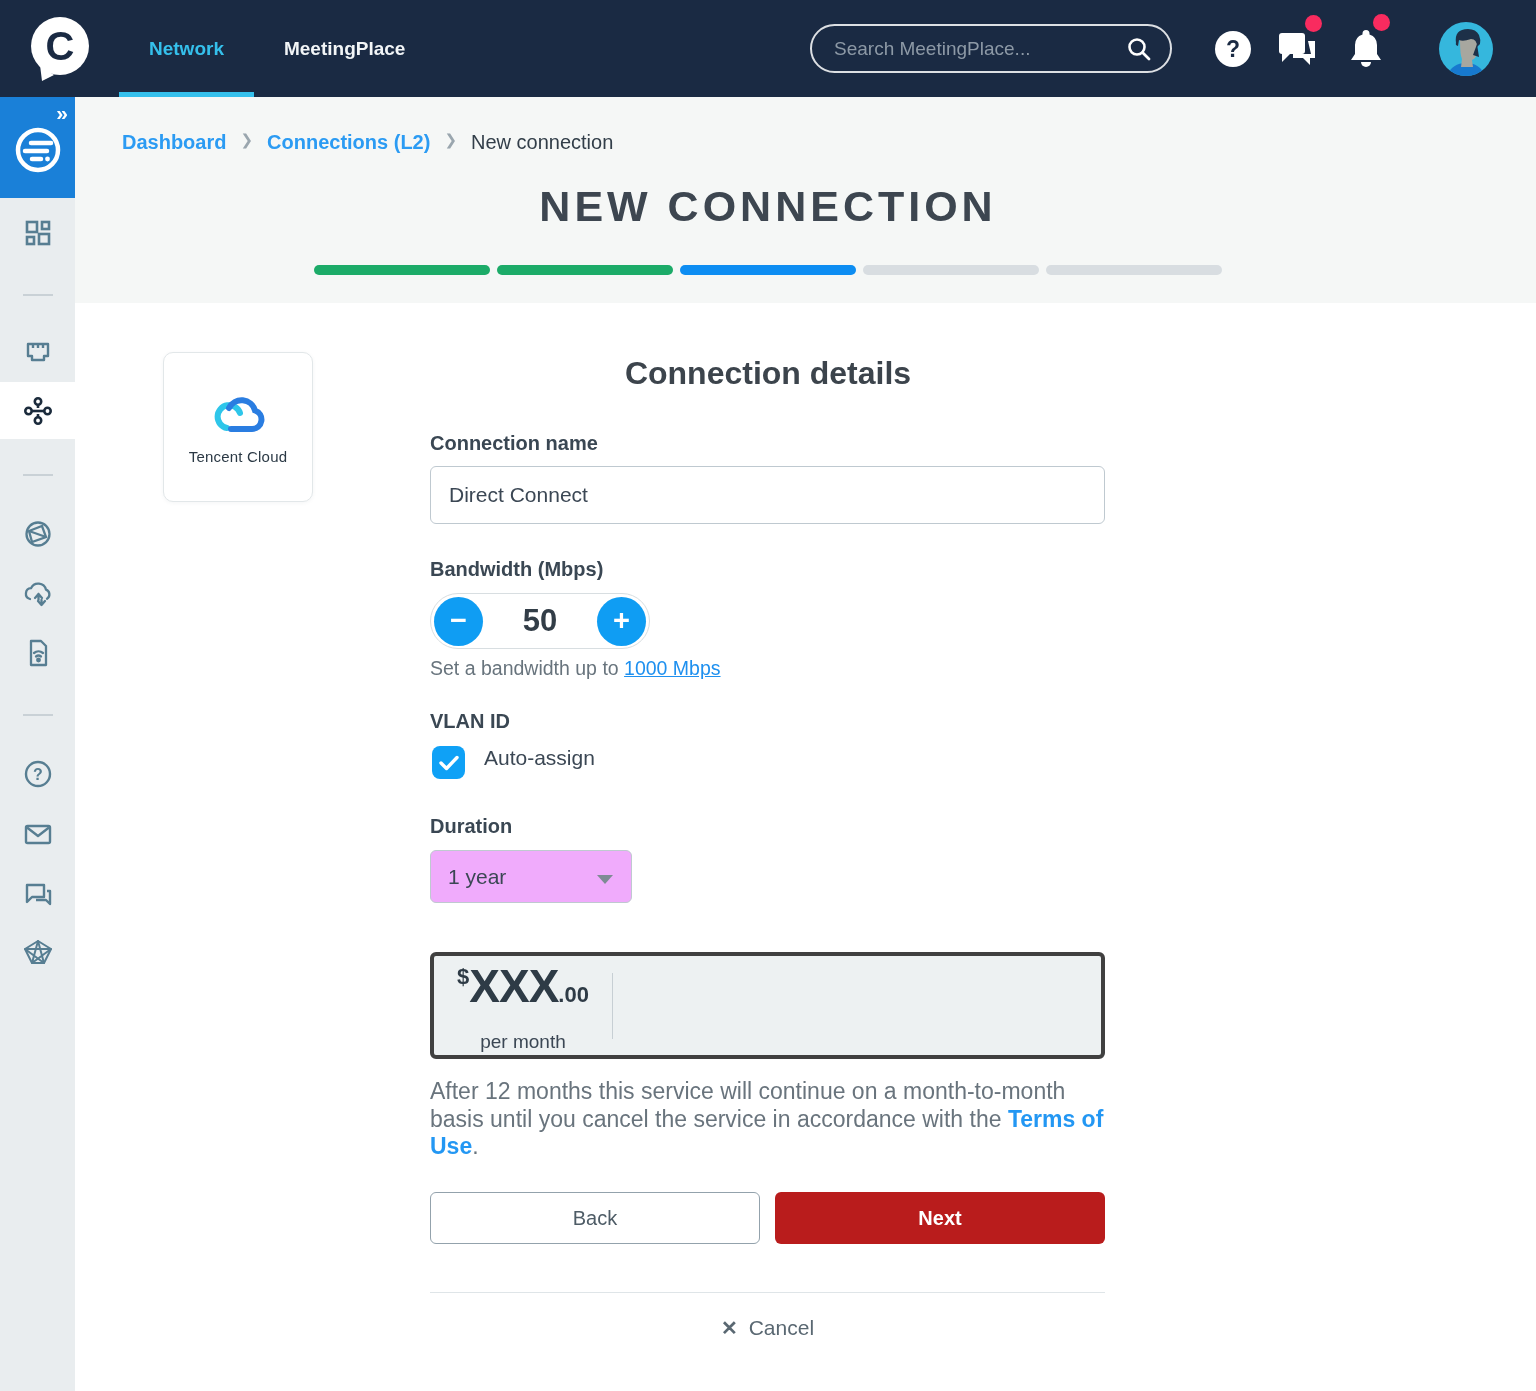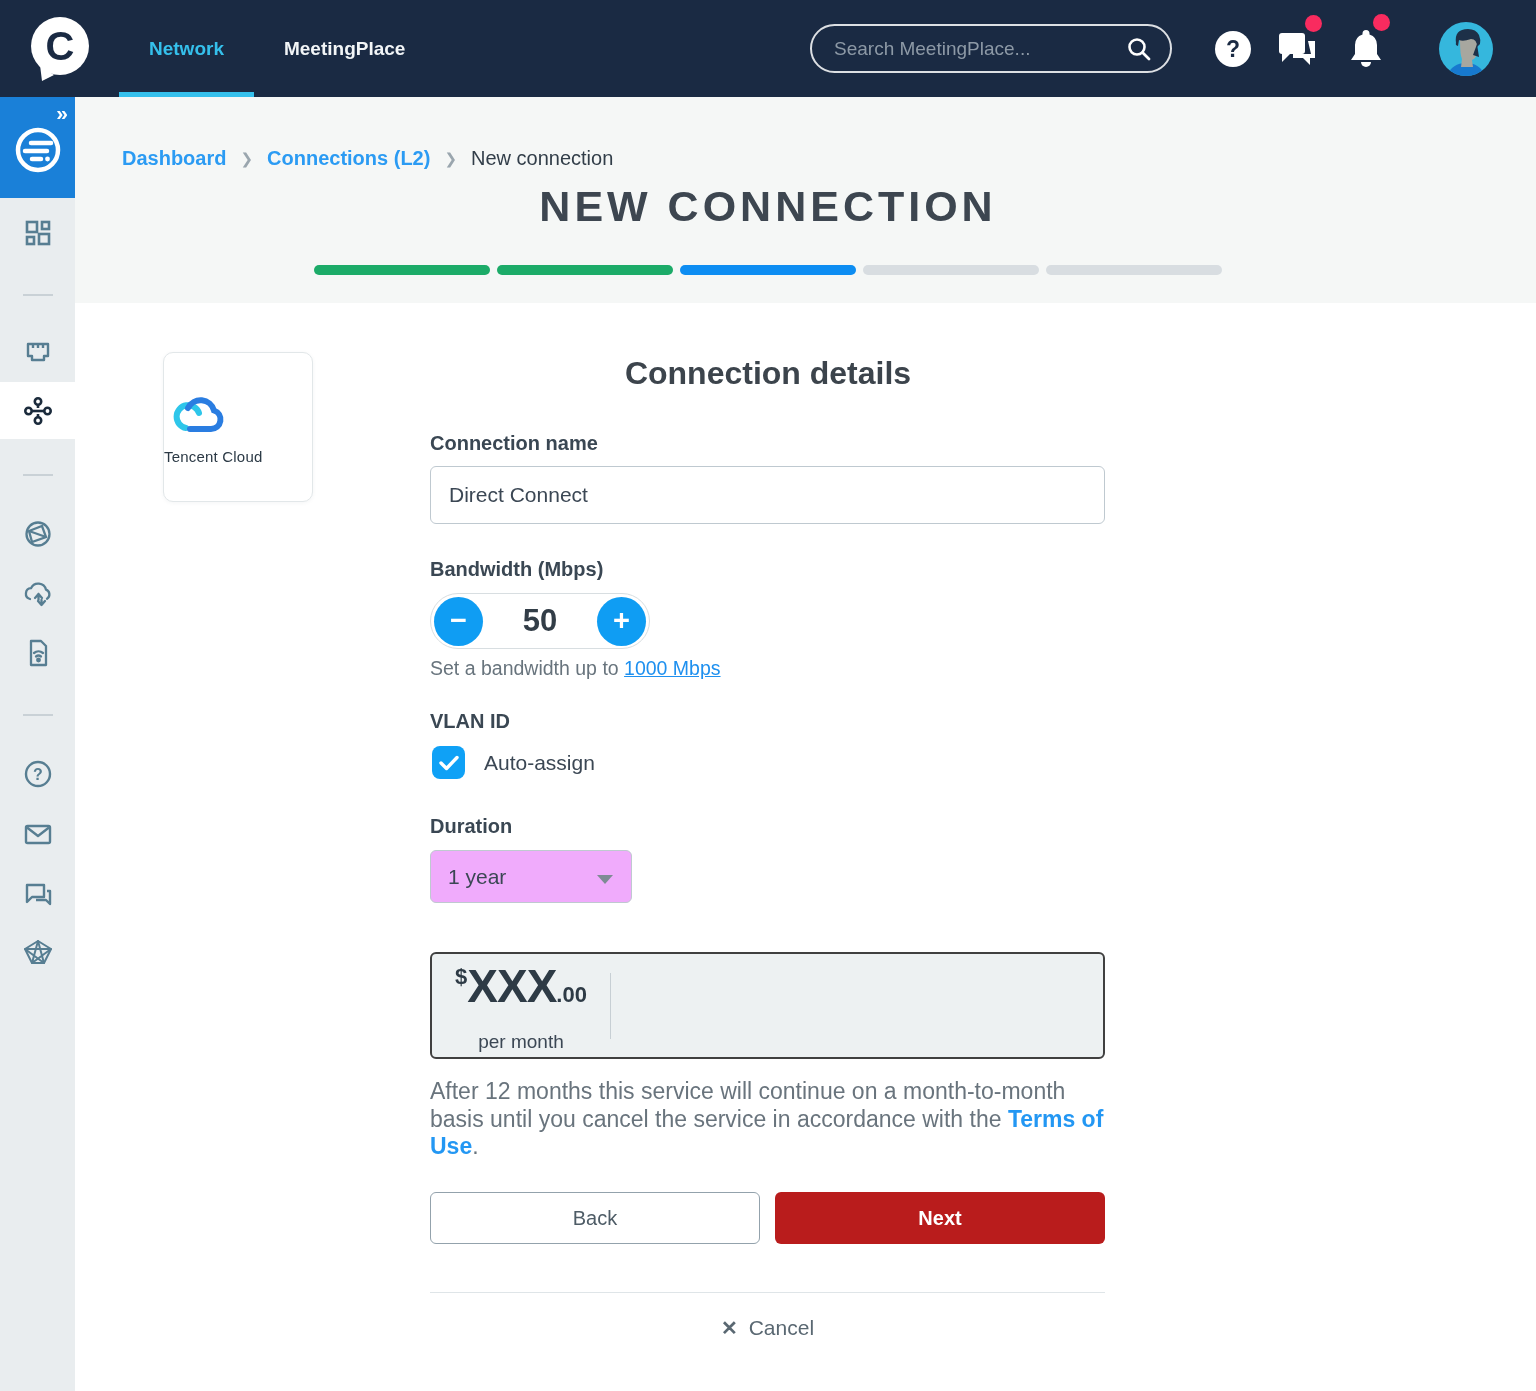--- a/index.html
+++ b/index.html
@@ -29,36 +29,36 @@
   .badge { position:absolute; width:17px; height:17px; border-radius:50%; }
   
   .sidebar { position:absolute; left:0; top:97px; width:75px; height:1294px; background:#e9edef; }
   .side-logo { position:absolute; left:0; top:0; width:75px; height:101px; }
   .side-expand { position:absolute; top:4px; right:9px; color:#ffffff; font-size:21px; font-weight:700; letter-spacing:-2px; cursor:pointer; }
   .side-item { position:absolute; left:0; width:75px; display:flex; justify-content:center; color:#577e92; cursor:pointer; }
   .side-item.active-bg { background:#ffffff; }
   .side-div { position:absolute; left:23px; width:30px; height:2px; background:#c9d1d6; }
   
   .header-band { position:absolute; left:75px; top:97px; width:1461px; height:206px; background:#f5f7f6; }
-  .breadcrumb { position:absolute; left:122px; top:147px; display:flex; align-items:center; font-size:20px; }
+  .breadcrumb { position:absolute; left:122px; top:131px; display:flex; font-size:20px; }
   .crumb-link { color:#2b9bf3; font-weight:600; cursor:pointer; }
   .crumb-sep { color:#9aa6ae; font-size:15px; margin:0 14px; }
   .crumb-current { color:#323e49; }
   .page-title {
     position:absolute; left:0; top:182px; width:1536px; text-align:center;
     font-size:43px; font-weight:700; letter-spacing:4px; color:#3d4650;
   }
   .progress { position:absolute; left:314px; top:265px; width:908px; height:10px; display:flex; gap:7px; }
   .progress > div { flex:1; border-radius:5px; background:#d8dde1; }
   
   .provider-card {
     position:absolute; left:163px; top:352px; width:150px; height:150px;
     background:#ffffff; border:1px solid #e2e7e9; border-radius:10px;
     box-shadow:0 1px 4px rgba(40,60,70,0.05);
-    display:flex; flex-direction:column; justify-content:center; gap:10px;
+    display:flex; flex-direction:column; align-items:center; justify-content:center; gap:10px;
   }
   .provider-name { font-size:15px; color:#2b3945; letter-spacing:0.2px; }
   
   .section-heading { position:absolute; left:0; top:355px; width:1536px; text-align:center; font-size:32px; font-weight:600; color:#3c444c; }
   .flabel { position:absolute; left:430px; font-size:20px; font-weight:700; color:#3a4753; }
   .text-input {
     position:absolute; left:430px; top:466px; width:675px; height:58px;
     border:1px solid #bfc9d0; border-radius:6px; background:#fff;
     font-size:21px; color:#3b4754; padding:0 18px; font-family:"Liberation Sans",sans-serif; outline:none;
   }
@@ -66,39 +66,39 @@
   .step-btn {
     position:absolute; top:3px; width:49px; height:49px; border-radius:50%;
     background:#0f9df3; color:#fff; border:none; font-size:29px; font-weight:700;
     display:flex; align-items:center; justify-content:center; cursor:pointer; line-height:1;
     font-family:"Liberation Sans",sans-serif; padding-bottom:3px;
   }
   .step-minus { left:3px; } .step-plus { right:3px; }
   .step-value { position:absolute; inset:0; text-align:center; line-height:54px; font-size:31px; font-weight:700; color:#323d47; }
   .bw-helper { position:absolute; left:430px; top:657px; font-size:19.5px; color:#68747d; }
   .bw-helper a, .blue-link { color:#1e90ef; text-decoration:underline; cursor:pointer; }
-  .check-row { position:absolute; left:432px; top:746px; display:flex; align-items:center; gap:19px; }
+  .check-row { position:absolute; left:432px; top:746px; display:flex; gap:19px; }
   .checkbox {
     width:33px; height:33px; border-radius:8px; background:#0fa1f6;
     display:flex; align-items:center; justify-content:center; cursor:pointer;
   }
   .check-label { font-size:21px; color:#3b4754; }
   .select {
     position:absolute; left:430px; top:850px; width:202px; height:53px;
     border:1px solid #bfc9d0; border-radius:6px; background:#f0abfc; cursor:pointer;
     display:flex; align-items:center; padding-left:17px; font-size:21px; color:#3b4754;
   }
   .select .caret {
     position:absolute; right:18px; top:24px; width:0; height:0;
     border-left:8px solid transparent; border-right:8px solid transparent; border-top:9px solid #7e8b94;
   }
   
   .price-box {
     position:absolute; left:430px; top:952px; width:675px; height:107px;
-    background:#edf1f2; border:2px solid #404040; border-radius:6px;
+    background:#edf1f2; border:4px solid #404040; border-radius:6px;
     display:flex; align-items:center;
   }
   .price-left { width:178px; text-align:center; color:#2e3b46; }
   .price-cur { font-size:22px; font-weight:600; vertical-align:18px; }
   .price-amt { font-size:46px; font-weight:600; letter-spacing:-1px; }
   .price-dec { font-size:22px; font-weight:600; }
   .price-per { font-size:19px; color:#3b4754; margin-top:18px; }
   .price-div { width:1px; height:66px; background:#c7cfd4; }
   .price-right { padding-left:30px; }
   .price-total { font-size:20.5px; font-weight:700; color:#2f3c47; }

